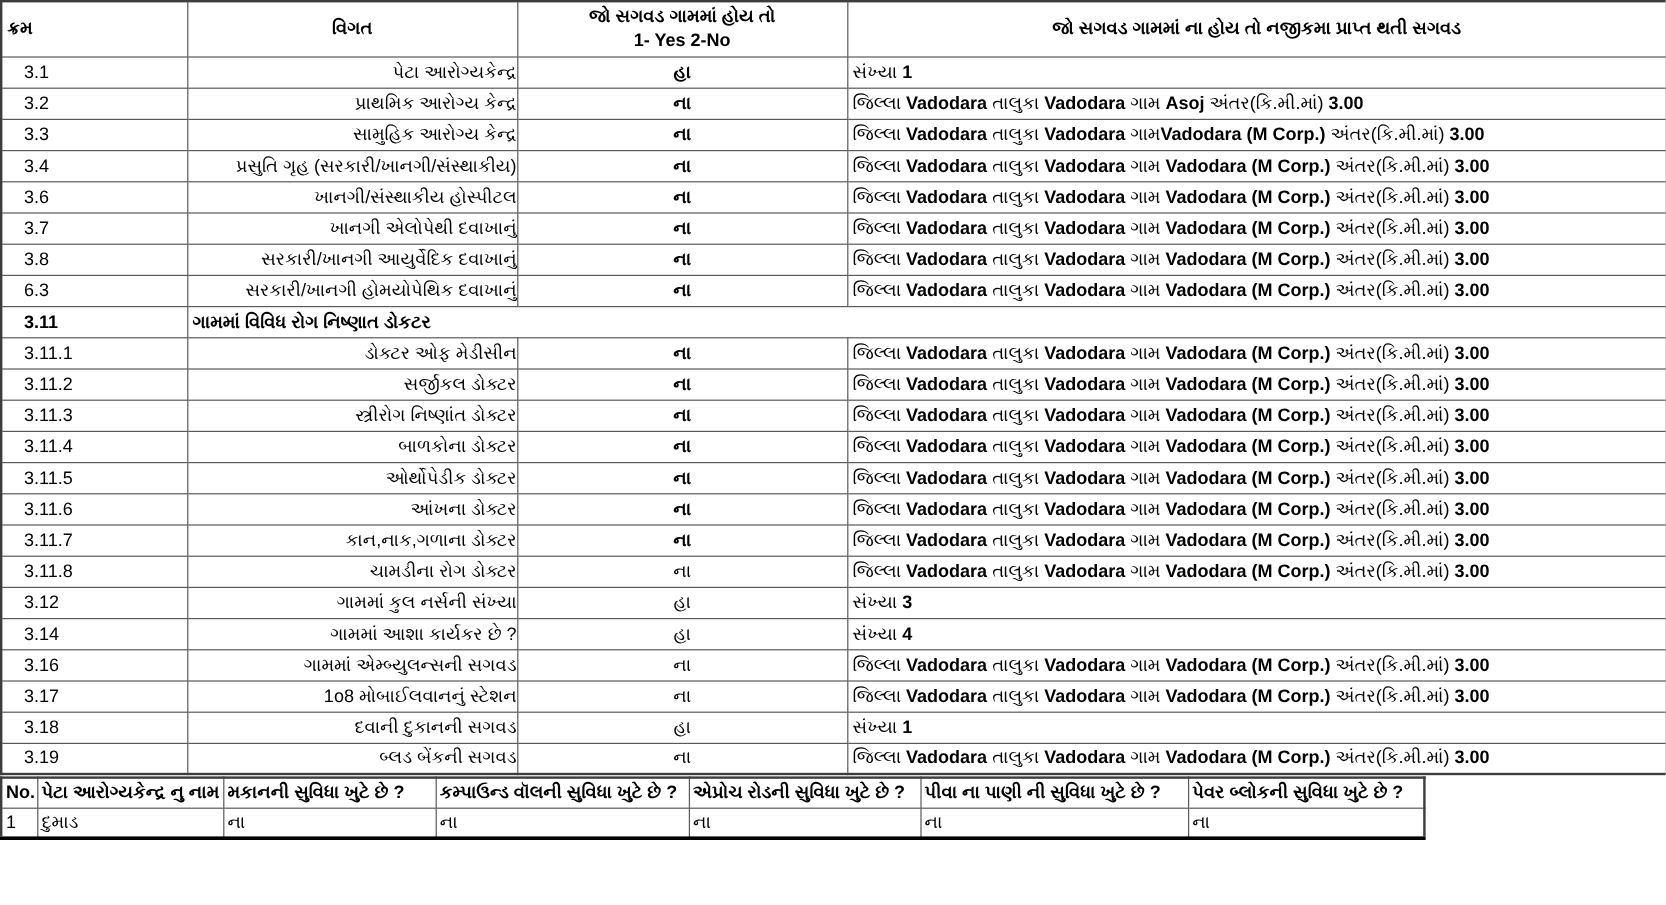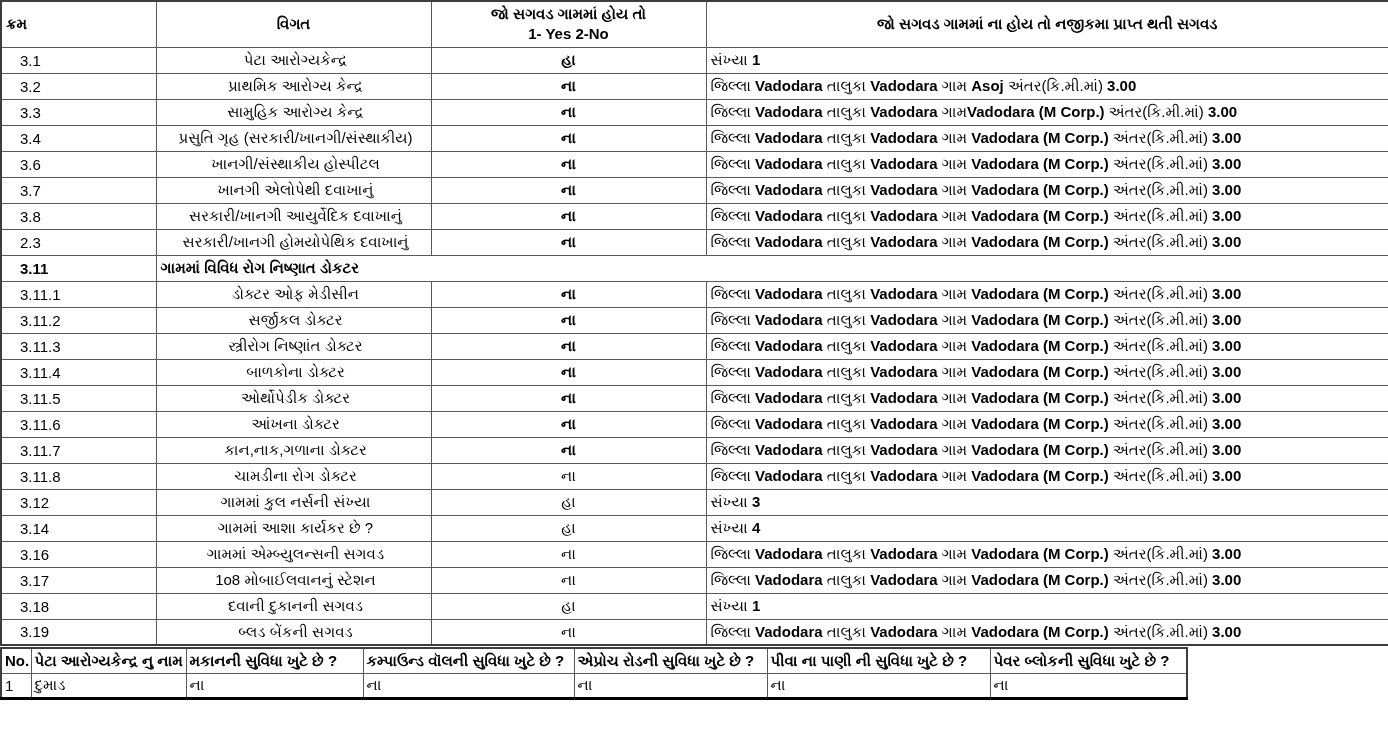--- a/index.html
+++ b/index.html
@@ -22,21 +22,21 @@
     border: 1px solid #5a5a5a;
     font-size: 15px;
     vertical-align: middle;
     overflow: hidden;
     white-space: nowrap;
   }
   #main-table thead th { height: 46px; font-weight: bold; text-align: center; white-space: normal; line-height: 1.35; }
   #main-table thead th.h-num { text-align: left; padding-left: 4px; margin-top: 43px; }
   #main-table tbody td { height: 26px; }
   .c-num   { text-align: left; padding-left: 18px; }
-  .c-label { text-align: center; padding-left: 4px; margin-left: 20px; }
+  .c-label { text-align: right; padding-left: 4px; margin-left: 20px; }
   .c-value { text-align: center; }
   .c-right { text-align: left; padding-left: 4px; white-space: pre-wrap; }
   .c-section { text-align: left; padding-left: 4px; font-weight: bold; }
 
   
   #sub-table {
     width: 1186px;
     margin-top: 1px;
     border: 2px solid #3d3d3d;
     border-bottom: 3px solid #000;
@@ -111,21 +111,21 @@
         <td class="c-value b">ના</td>
         <td class="c-right"><span>જિલ્લા  </span><span class="b">Vadodara</span><span>  તાલુકા  </span><span class="b">Vadodara</span><span>  ગામ  </span><span class="b">Vadodara (M Corp.)</span><span>  અંતર(કિ.મી.માં)  </span><span class="b">3.00</span></td>
       </tr>
       <tr>
         <td class="c-num">3.8</td>
         <td class="c-label">સરકારી/ખાનગી આયુર્વેદિક દવાખાનું</td>
         <td class="c-value b">ના</td>
         <td class="c-right"><span>જિલ્લા  </span><span class="b">Vadodara</span><span>  તાલુકા  </span><span class="b">Vadodara</span><span>  ગામ  </span><span class="b">Vadodara (M Corp.)</span><span>  અંતર(કિ.મી.માં)  </span><span class="b">3.00</span></td>
       </tr>
       <tr>
-        <td class="c-num">2.3</td>
+        <td class="c-num">6.3</td>
         <td class="c-label">સરકારી/ખાનગી હોમયોપેથિક દવાખાનું</td>
         <td class="c-value b">ના</td>
         <td class="c-right"><span>જિલ્લા </span><span class="b">Vadodara</span><span>  તાલુકા </span><span class="b">Vadodara</span><span>  ગામ </span><span class="b">Vadodara (M Corp.)</span><span>  અંતર(કિ.મી.માં) </span><span class="b">3.00</span></td>
       </tr>
       <tr>
         <td class="c-num b">3.11</td>
         <td colspan="3" class="c-section">ગામમાં વિવિધ રોગ નિષ્ણાત ડોકટર</td>
       </tr>
       <tr>
         <td class="c-num">3.11.1</td>

